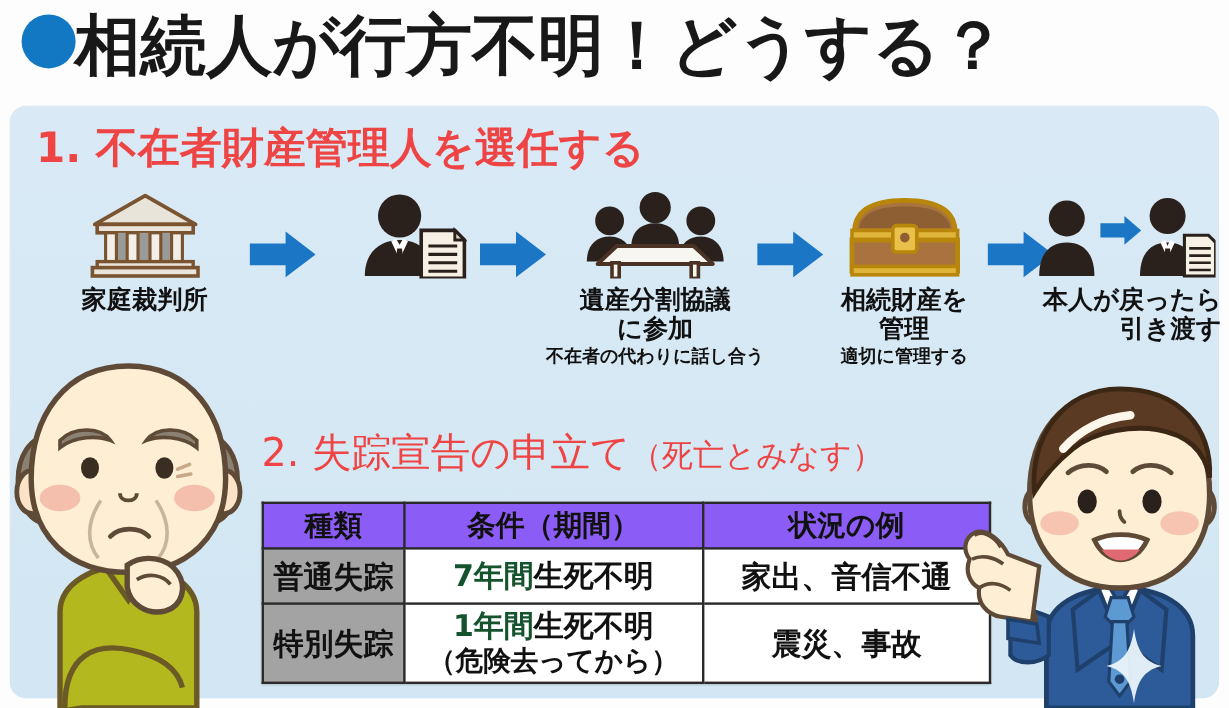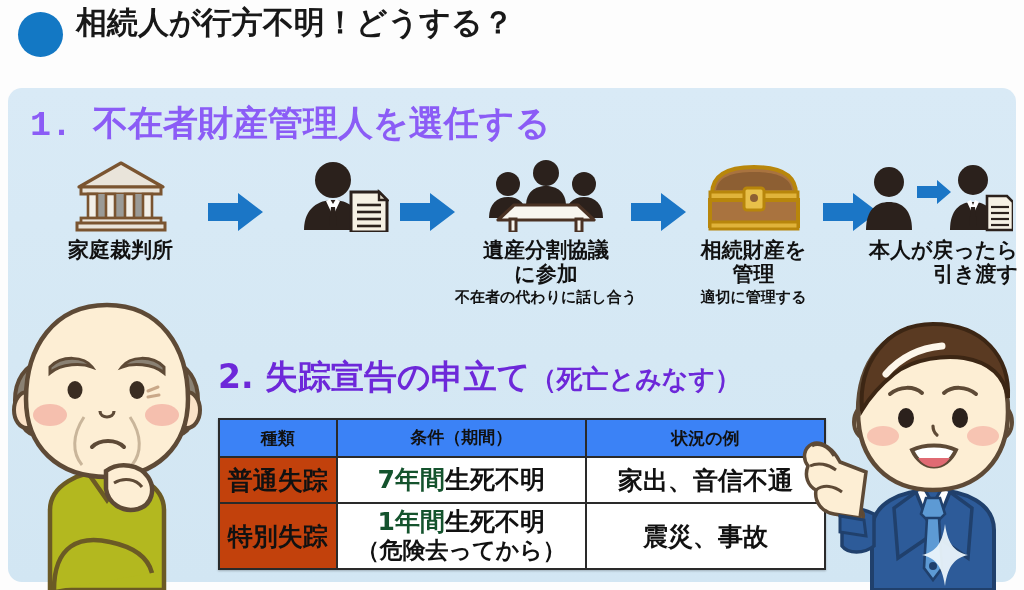--- a/index.html
+++ b/index.html
@@ -10,67 +10,67 @@
   }
   #root { position:relative; width:1024px; height:590px; background:#fdfdfd; }
 
   
   .title-bar { position:absolute; left:0; top:0; width:1024px; height:88px; }
   .title-dot {
     position:absolute; left:18px; top:12px; width:45px; height:45px;
     border-radius:50%; background:#1378c4;
   }
   .title-text {
-    position:absolute; left:76px; top:2px;
-    font-size:31px; font-weight:bold; color:#181818;
+    position:absolute; left:62px; top:2px;
+    font-size:55px; font-weight:bold; color:#181818;
     letter-spacing:0px; white-space:nowrap;
     font-family:"DejaVu Sans", sans-serif;
   }
 
   
   .panel {
     position:absolute; left:8px; top:88px; width:1008px; height:494px;
     background:#d6e9f5; border-radius:14px;
     background-image:linear-gradient(180deg,#d9eaf6 0%,#d5e8f4 55%,#d2e6f3 100%);
   }
 
   
   .sec1-head {
     position:absolute; left:30px; top:100px;
-    font-size:35px; font-weight:bold; color:#8b5cf6; white-space:nowrap;font-family:Liberation Mono, monospace;
+    font-size:35px; font-weight:bold; color:#ef4444; white-space:nowrap;
   }
 
   
   .flow { position:absolute; left:18px; top:160px; width:990px; height:180px; }
   .flow-step { position:absolute; text-align:center; }
   .flow-icon { height:72px; display:flex; align-items:flex-end; justify-content:center; }
   .flow-label {
     margin-top:7px; font-size:21px; font-weight:bold; color:#111;
     line-height:1.12; white-space:pre-line;
   }
   .flow-sub { margin-top:2px; font-size:15px; font-weight:bold; color:#111; white-space:nowrap; }
   .arrow { position:absolute; top:32px; }
 
   
   .sec2-head {
     position:absolute; left:218px; top:355px;
-    font-size:33px; font-weight:bold; color:#6d28d9; white-space:nowrap;
+    font-size:33px; font-weight:normal; color:#ef4444; white-space:nowrap;
   }
   .sec2-head .paren { font-size:26px; }
 
   
   .tbl {
     position:absolute; left:218px; top:418px; width:608px;
     border-collapse:collapse; background:#fff;
     box-shadow:0 1px 2px rgba(0,0,0,.25);
   }
   .tbl td, .tbl th { border:2px solid #2a2a2a; text-align:center; padding:2px 4px; }
-  .tbl thead th { background:#3b82f6; font-size:17px; font-weight:bold; color:#111; height:38px; }
+  .tbl thead th { background:#8b5cf6; font-size:24px; font-weight:bold; color:#111; height:38px; }
   .tbl tbody td { font-size:25px; font-weight:bold; color:#111; }
-  .c-type { background:#c2410c; width:118px; height:46px; }
+  .c-type { background:#a3a3a3; width:118px; height:46px; }
   .c-cond { width:250px; line-height:1.12;margin-left:16px; }
   .c-ex   { width:240px; }
   .red { color:#14532d; }
   .sub-paren { font-size:23px; }
   .row2 td { height:66px; }
 
   
   .char { position:absolute; }
   .sparkle { position:absolute; }
 </style>

